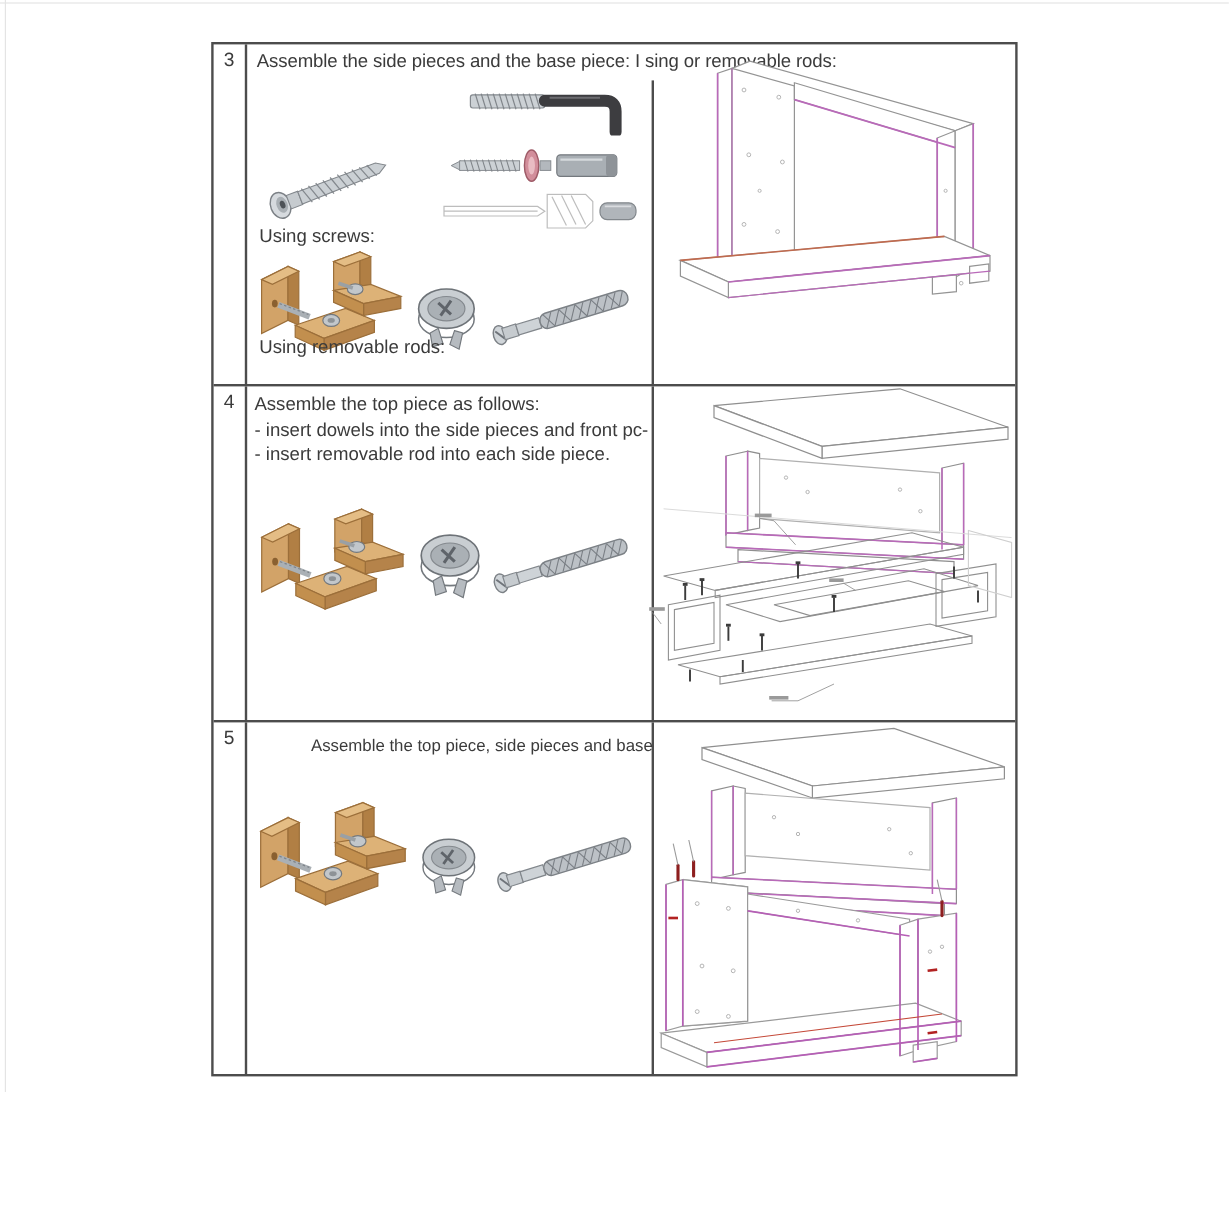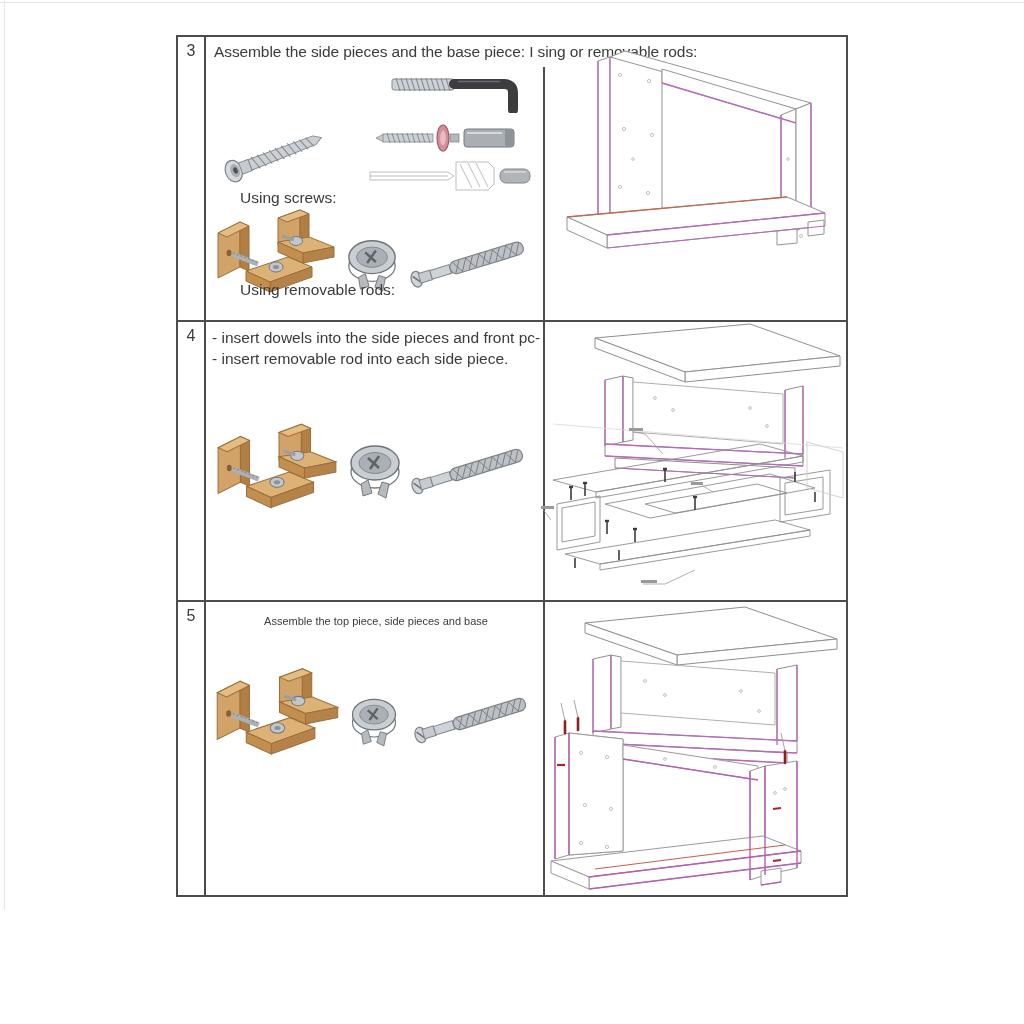--- a/index.html
+++ b/index.html
@@ -14,26 +14,26 @@
   .row-3 { top:0; height:285px; border-bottom:2px solid #4c4c4c; }
   .row-4 { top:285px; height:280px; border-bottom:2px solid #4c4c4c; }
   .row-5 { top:565px; height:293px; }
 
   .num-cell { position:absolute; left:0; top:0; bottom:0; width:28px;
     border-right:2px solid #4c4c4c; font-size:16px; text-align:center; padding-top:5px; }
   .divider { position:absolute; left:365px; width:2px; top:0; bottom:0; background:#4c4c4c; }
   .row-3 .divider { top:30px; }
 
   .title3 { position:absolute; left:36px; top:6px; width:610px; font-size:15.5px; letter-spacing:-0.1px; }
-  .label { position:absolute; font-size:15.5px;margin-left:24px; }
+  .label { position:absolute; font-size:15.5px; }
   .lbl-screws { left:38px; top:152px; }
   .lbl-rods   { left:38px; top:244px; }
   .lines4 { position:absolute; left:34px; top:6px; font-size:15.5px; line-height:20.5px; }
-  .lines5 { position:absolute; left:30px; top:9px; width:336px; text-align:center;
-    font-size:11px; line-height:21px; }
+  .lines5 { position:absolute; left:30px; top:9px; width:336px; text-align:right;
+    font-size:14px; line-height:21px; }
   .lines4 div, .lines5 div { white-space:nowrap; }
 
   .hw { position:absolute; }
   .diag { position:absolute; left:367px; top:0; bottom:0; right:0; }
   .diag svg { width:100%; height:100%; display:block; }
   svg { overflow:visible; }
 </style>
 </head>
 <body>
 
@@ -255,20 +255,21 @@
         <line x1="62" y1="211" x2="280" y2="189" stroke="#b96ab9" stroke-width="1"></line>
       </svg>
     </div>
   </div>
 
   <div class="row row-4">
     <div class="num-cell">4</div>
     <div class="divider"></div>
 
     <div class="lines4">
+      <div>Assemble the top piece as follows:</div>
       <div>- insert dowels into the side pieces and front pc-</div>
       <div>- insert removable rod into each side piece.</div>
     </div>
 
     <svg class="hw" style="left:34px; top:100px; width:132px; height:92px" viewBox="0 0 130 88">
         <use href="#sym-blocks"></use>
       </svg>
     <svg class="hw" style="left:168px; top:116px; width:58px; height:62px" viewBox="0 0 58 62">
         <use href="#sym-cam"></use>
       </svg>

